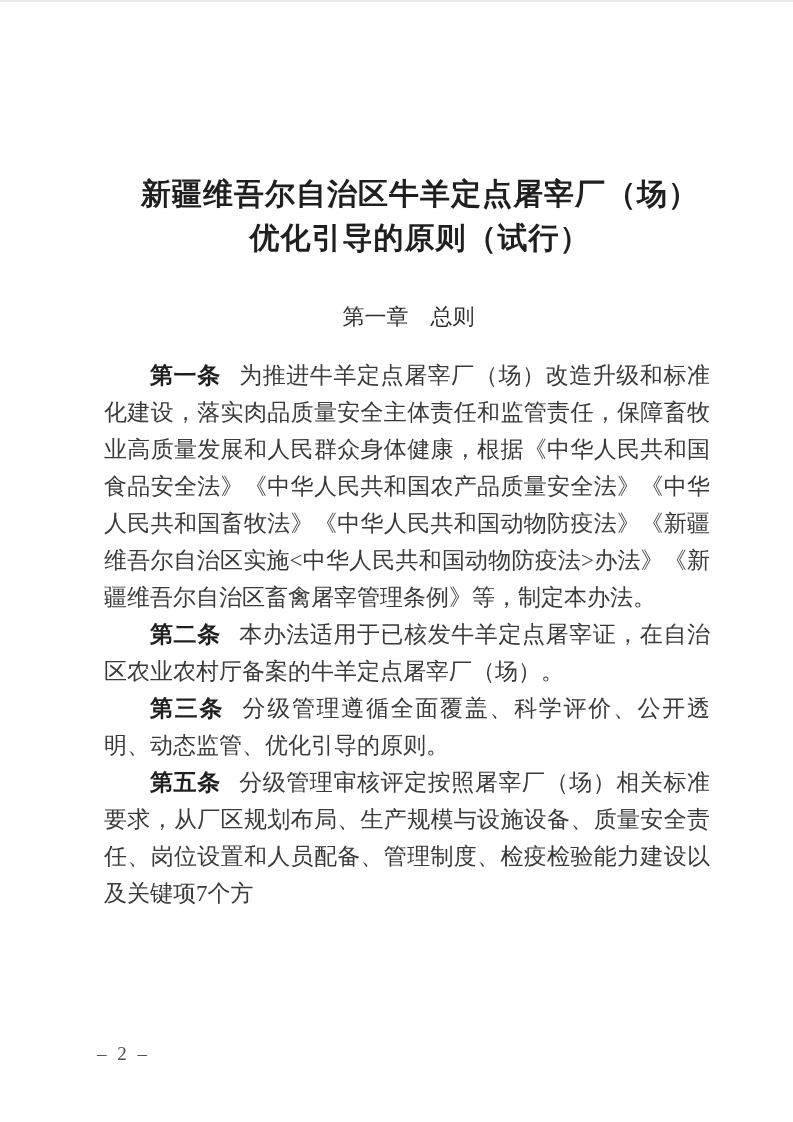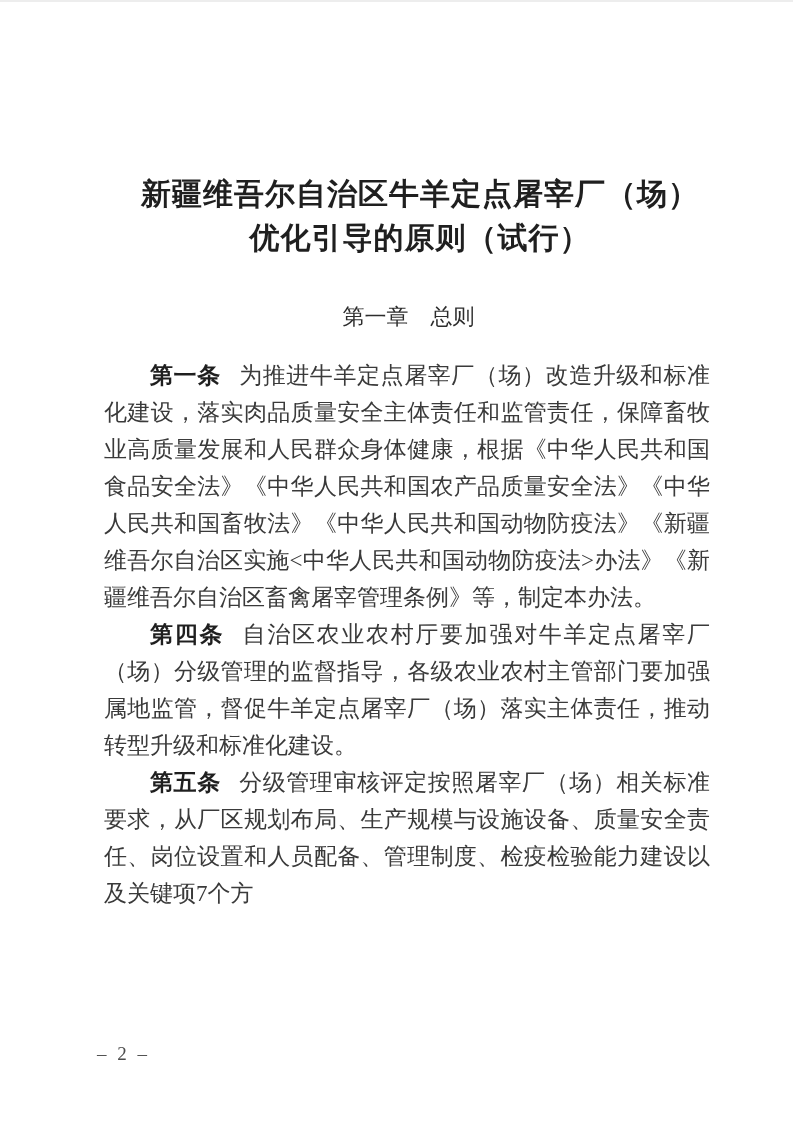--- a/index.html
+++ b/index.html
@@ -86,21 +86,22 @@
 
   <h1 class="doc-title">
     <span class="title-line">新疆维吾尔自治区牛羊定点屠宰厂（场）</span>
     <span class="title-line">优化引导的原则（试行）</span>
   </h1>
 
   <h2 class="chapter"><span class="chapter-number">第一章</span><span class="chapter-title">总则</span></h2>
 
   <div class="doc-body">
     <p class="article"><span class="article-label">第一条</span><span class="article-text">为推进牛羊定点屠宰厂（场）改造升级和标准化建设，落实肉品质量安全主体责任和监管责任，保障畜牧业高质量发展和人民群众身体健康，根据《中华人民共和国食品安全法》《中华人民共和国农产品质量安全法》《中华人民共和国畜牧法》《中华人民共和国动物防疫法》《新疆维吾尔自治区实施&lt;中华人民共和国动物防疫法&gt;办法》《新疆维吾尔自治区畜禽屠宰管理条例》等，制定本办法。</span></p>
-    <p class="article"><span class="article-label">第四条</span><span class="article-text">自治区农业农村厅要加强对牛羊定点屠宰厂（场）分级管理的监督指导，各级农业农村主管部门要加强属地监管，督促牛羊定点屠宰厂（场）落实主体责任，推动转型升级和标准化建设。</span></p>
+    <p class="article"><span class="article-label">第二条</span><span class="article-text">本办法适用于已核发牛羊定点屠宰证，在自治区农业农村厅备案的牛羊定点屠宰厂（场）。</span></p>
+    <p class="article"><span class="article-label">第三条</span><span class="article-text">分级管理遵循全面覆盖、科学评价、公开透明、动态监管、优化引导的原则。</span></p>
     <p class="article"><span class="article-label">第五条</span><span class="article-text">分级管理审核评定按照屠宰厂（场）相关标准要求，从厂区规划布局、生产规模与设施设备、质量安全责任、岗位设置和人员配备、管理制度、检疫检验能力建设以及关键项7个方</span></p>
   </div>
 
   <div class="page-footer">
     <span>– 2 –</span>
   </div>
 
 </div>
 
 </body></html>

